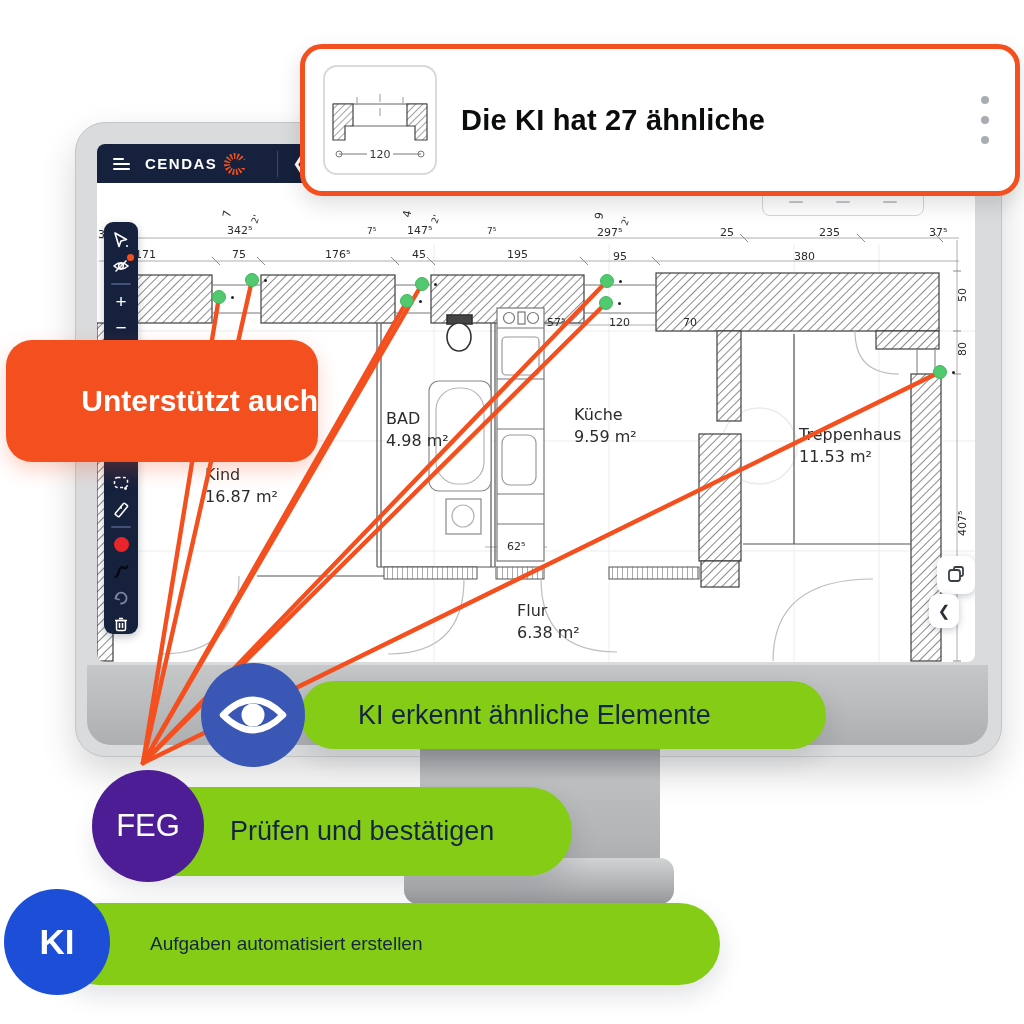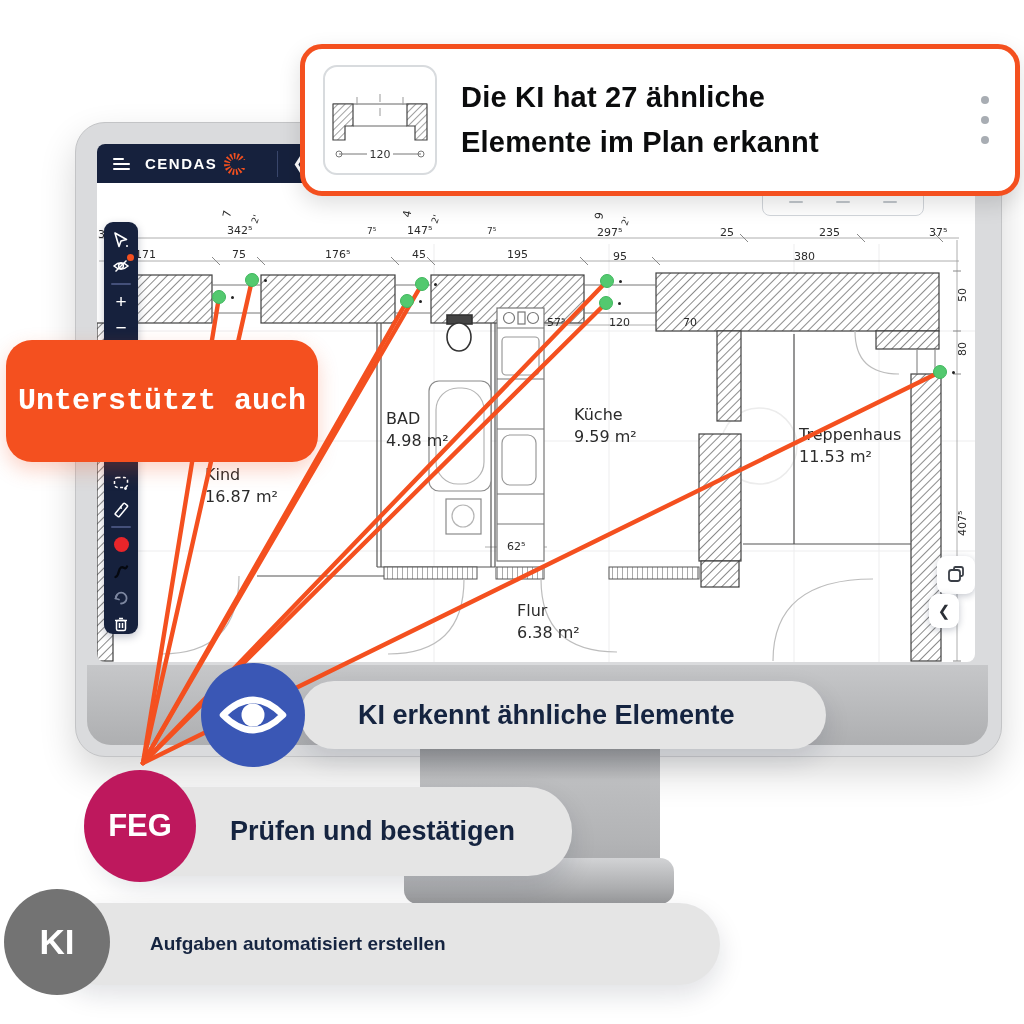--- a/index.html
+++ b/index.html
@@ -45,33 +45,33 @@
   
   .peek{left:665px;top:44px;width:140px;height:26px;background:#fff;border:1px solid #d2d6db;
         border-radius:8px;display:flex;align-items:center;justify-content:space-around;padding:0 10px;}
   .peek i{display:block;width:14px;height:2px;background:#c2c7cd;border-radius:2px;}
 
   
   .dot{width:14px;height:14px;border-radius:50%;background:#53c96f;border:1px solid #3fb75d;box-sizing:border-box;}
   .dot::after{content:"";position:absolute;left:18px;top:5px;width:3px;height:3px;border-radius:50%;background:#222;}
 
   .badge-orange{left:6px;top:340px;width:312px;height:122px;background:#f4501f;border-radius:26px;
-        display:flex;flex-direction:column;align-items:center;justify-content:center;
+        display:flex;flex-direction:column;align-items:flex-end;justify-content:center;
         color:#fff;font-weight:800;font-size:30px;line-height:42px;text-align:center;
-        box-shadow:0 8px 20px rgba(244,80,31,.25);font-family:Liberation Mono, monospace;}
-
-  .pill{background:#e5e5e5;border-radius:44px;box-shadow:0 10px 26px rgba(16,24,48,.13);
-        display:flex;align-items:center;color:#152440;font-weight:700;}
+        box-shadow:0 8px 20px rgba(244,80,31,.25);}
+
+  .pill{background:#84cc16;border-radius:44px;box-shadow:0 10px 26px rgba(16,24,48,.13);
+        display:flex;align-items:center;color:#152440;font-weight:400;}
   .pill1{left:300px;top:681px;width:526px;height:68px;font-size:27px;padding-left:58px;box-sizing:border-box;}
   .pill2{left:96px;top:787px;width:476px;height:89px;font-size:27px;padding-left:134px;box-sizing:border-box;}
   .pill3{left:58px;top:903px;width:662px;height:82px;font-size:19px;padding-left:92px;box-sizing:border-box;}
   .cir{border-radius:50%;display:flex;align-items:center;justify-content:center;color:#fff;}
   .cir-eye{left:201px;top:663px;width:104px;height:104px;background:#3a57b5;}
-  .cir-feg{left:84px;top:770px;width:112px;height:112px;background:#be185d;font-size:31px;font-weight:700;}
-  .cir-ki{left:4px;top:889px;width:106px;height:106px;background:#737373;font-size:35px;font-weight:800;}
+  .cir-feg{left:92px;top:770px;width:112px;height:112px;background:#4c1d95;font-size:31px;font-weight:400;}
+  .cir-ki{left:4px;top:889px;width:106px;height:106px;background:#1d4ed8;font-size:35px;font-weight:800;}
 
   
   .card{left:300px;top:44px;width:720px;height:152px;background:#fff;border:5px solid #f4501f;
         border-radius:22px;box-sizing:border-box;display:flex;align-items:center;
         box-shadow:0 8px 22px rgba(0,0,0,.13);}
   .thumb{width:110px;height:106px;border:2px solid #d8dbde;border-radius:14px;margin-left:18px;
          background:#fff;display:flex;align-items:center;justify-content:center;}
   .headline{margin-left:24px;color:#0b0c0d;font-weight:800;font-size:29px;line-height:45px;letter-spacing:.2px;}
   .kebab{margin-left:auto;margin-right:26px;display:flex;flex-direction:column;gap:12px;cursor:pointer;}
   .kebab i{width:8px;height:8px;border-radius:50%;background:#a8adb3;display:block;}
@@ -416,20 +416,19 @@
         <line x1="12" y1="82" x2="40" y2="82"></line>
           <line x1="66" y1="82" x2="94" y2="82"></line>
         <circle cx="12" cy="82" r="3" fill="none"></circle>
           <circle cx="94" cy="82" r="3" fill="none"></circle>
       </g>
       <text x="53" y="86" text-anchor="middle" font-size="11" fill="#333" font-family="DejaVu Sans">120</text>
     </svg>
   </div>
   <div class="headline">
     <div>Die KI hat 27 ähnliche</div>
-    <div>Elemente im Plan erkannt</div>
   </div>
   <div class="kebab">
       <i></i>
       <i></i>
       <i></i>
     </div>
 </div>
 
 </body></html>

